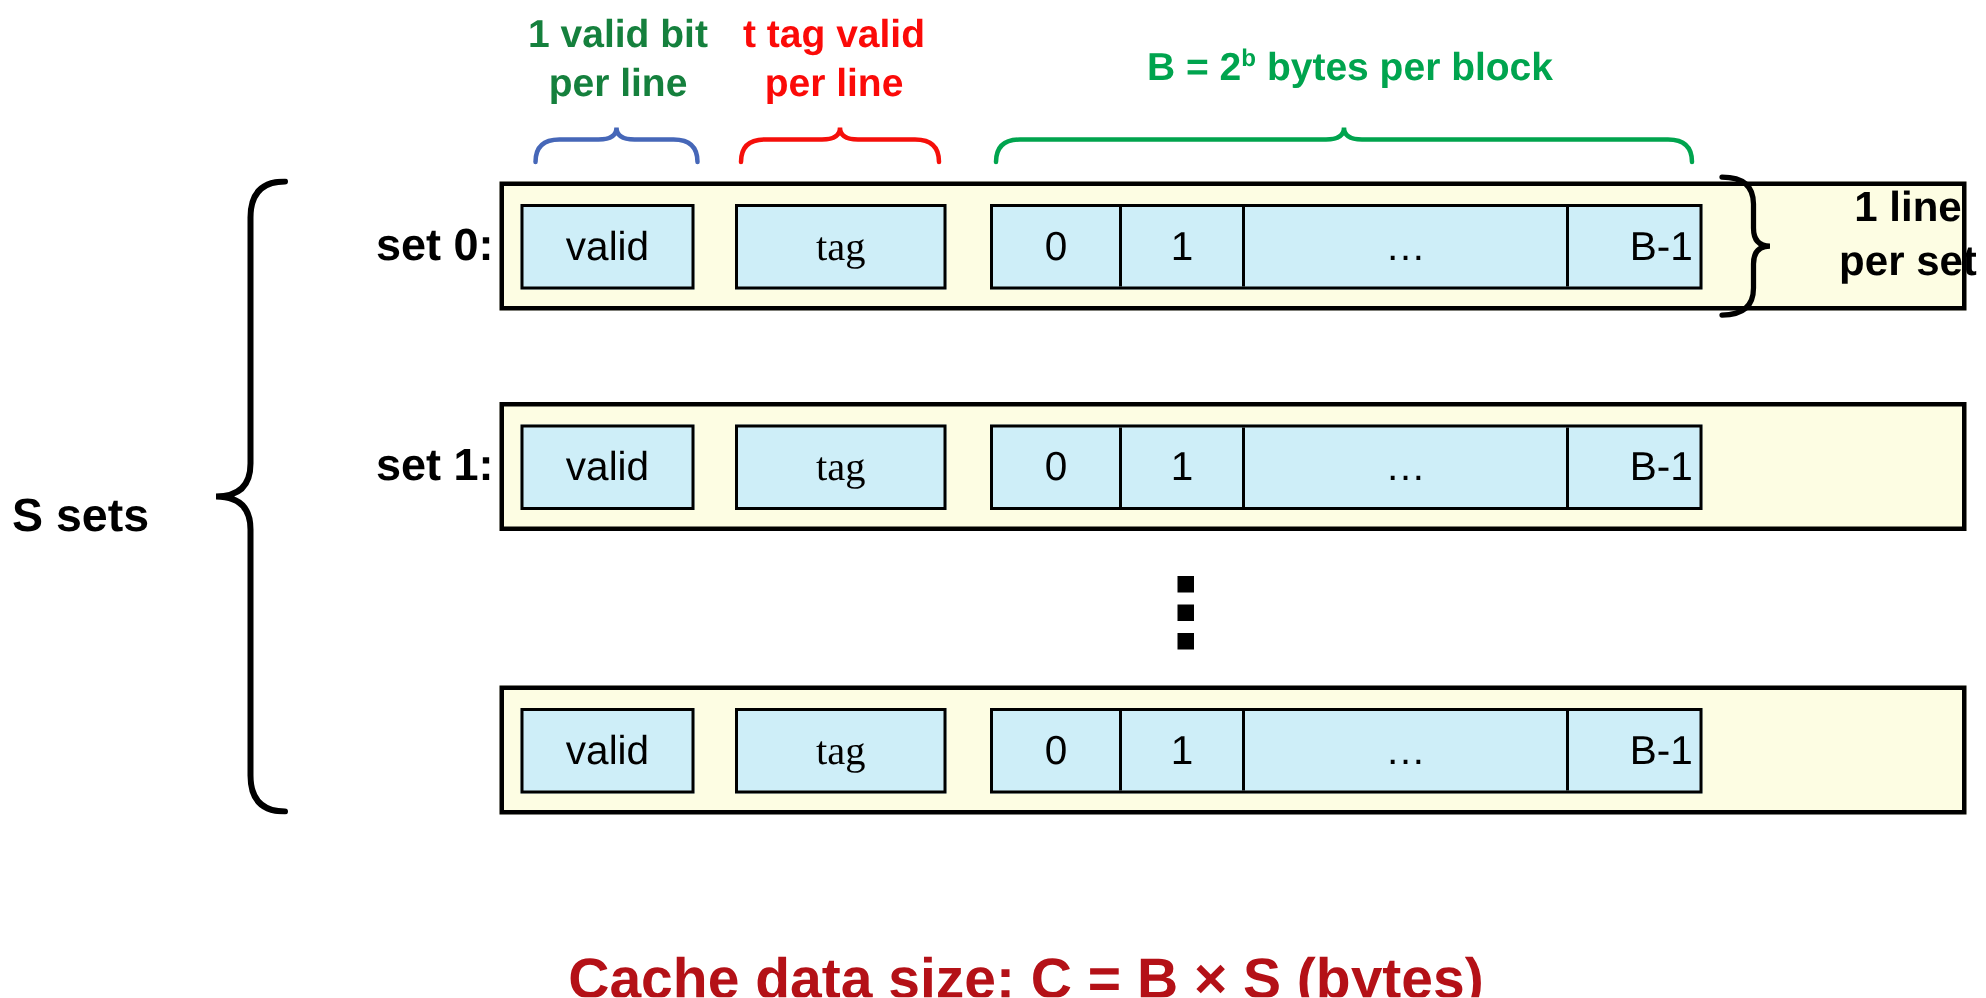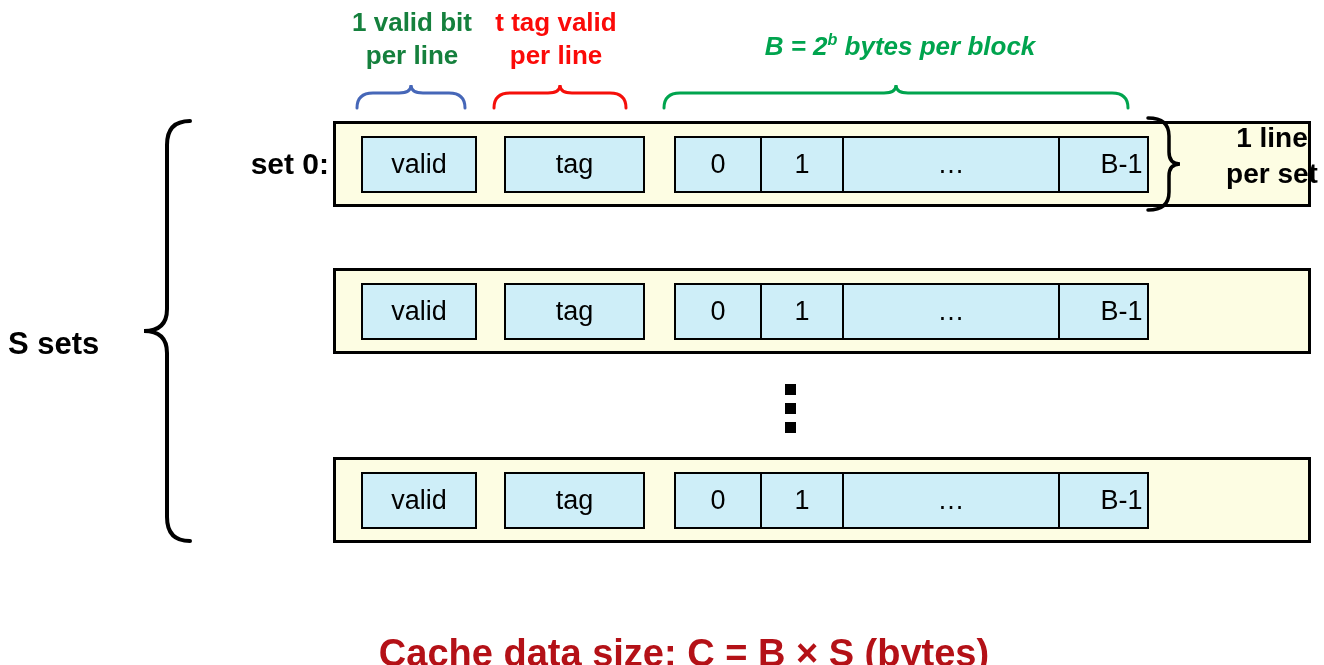--- a/index.html
+++ b/index.html
@@ -9,21 +9,21 @@
     width: 1324px;
     height: 665px;
     background: #ffffff;
     font-family: "Liberation Sans", "DejaVu Sans", sans-serif;
     overflow: hidden;
   }
   
   .anno { position: absolute; text-align: center; font-weight: bold; font-size: 26px; line-height: 33px; white-space: nowrap; }
   .anno-valid { left: 332px; top: 6px; width: 160px; color: #15803d; }
   .anno-tag   { left: 476px; top: 6px; width: 160px; color: #FB0A08; }
-  .anno-block { left: 660px; top: 23px; width: 480px; color: #00A44E; font-style: italic; }
+  .anno-block { left: 660px; top: 23px; width: 480px; color: #00A44E; }
   .anno-block sup { font-size: 0.62em; vertical-align: super; }
   .hbrace { position: absolute; top: 84px; height: 26px; }
   .hbrace-valid { left: 355px; width: 112px; }
   .hbrace-tag   { left: 492px; width: 136px; }
   .hbrace-block { left: 662px; width: 468px; }
   
   .cache-row {
     position: absolute;
     left: 333px;
     width: 978px;
@@ -50,22 +50,22 @@
   .cellbox {
     height: 57px;
     background: #CEEEF8;
     border: 2px solid #000;
     display: flex;
     align-items: center;
     justify-content: center;
     font-size: 27px;
     color: #000;
   }
-  .valid-box { margin-left: 25px; width: 116px; }
-  .tag-box   { margin-left: 27px; width: 141px; }
+  .valid-box { margin-left: 11px; width: 116px; }
+  .tag-box   { margin-left: 27px; width: 141px; font-family: Liberation Serif, serif; }
   .block-box { margin-left: 29px; width: 475px; padding: 0; }
   .block-box .bcell {
     height: 100%;
     display: flex;
     align-items: center;
     justify-content: center;
     font-size: 27px;
   }
   .bcell-0 { width: 84px; }
   .bcell-1 { width: 82px; border-left: 2px solid #000; }
@@ -131,20 +131,21 @@
     <div class="cellbox tag-box">tag</div>
     <div class="cellbox block-box">
       <div class="bcell bcell-0">0</div>
       <div class="bcell bcell-1">1</div>
       <div class="bcell bcell-dots">…</div>
       <div class="bcell bcell-last">B-1</div>
     </div>
   </div>
 
   <div class="cache-row row-1">
+    <div class="row-label">set 1:</div>
     <div class="cellbox valid-box">valid</div>
     <div class="cellbox tag-box">tag</div>
     <div class="cellbox block-box">
       <div class="bcell bcell-0">0</div>
       <div class="bcell bcell-1">1</div>
       <div class="bcell bcell-dots">…</div>
       <div class="bcell bcell-last">B-1</div>
     </div>
   </div>
 

